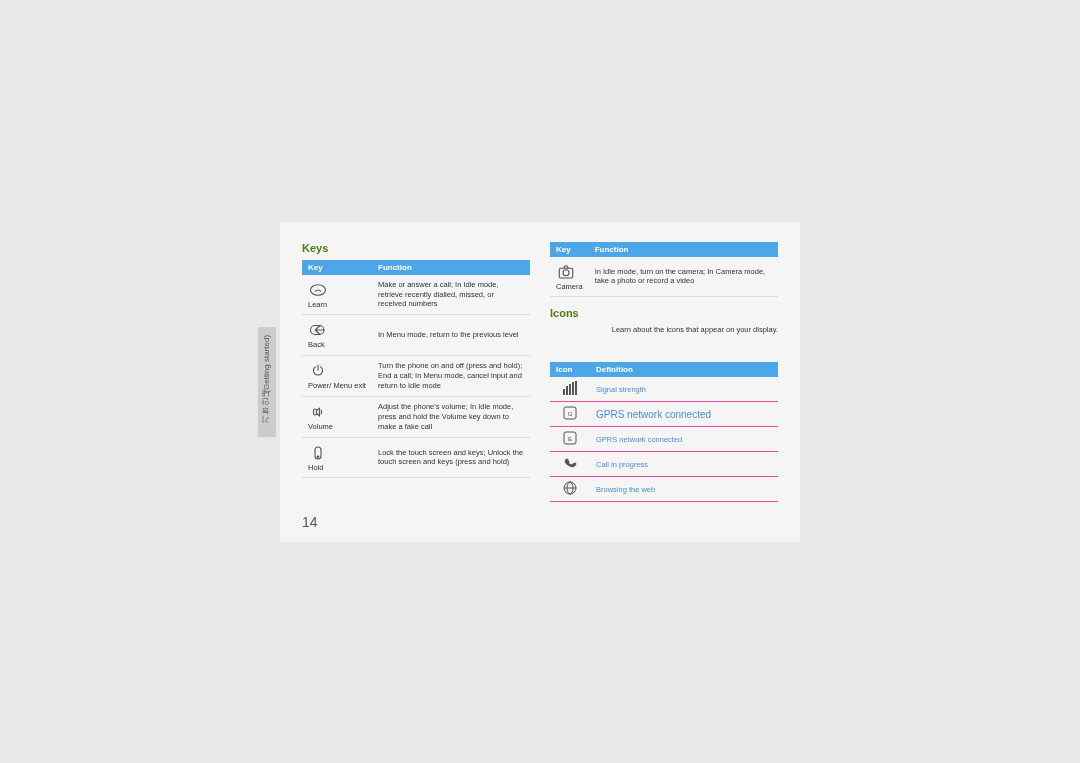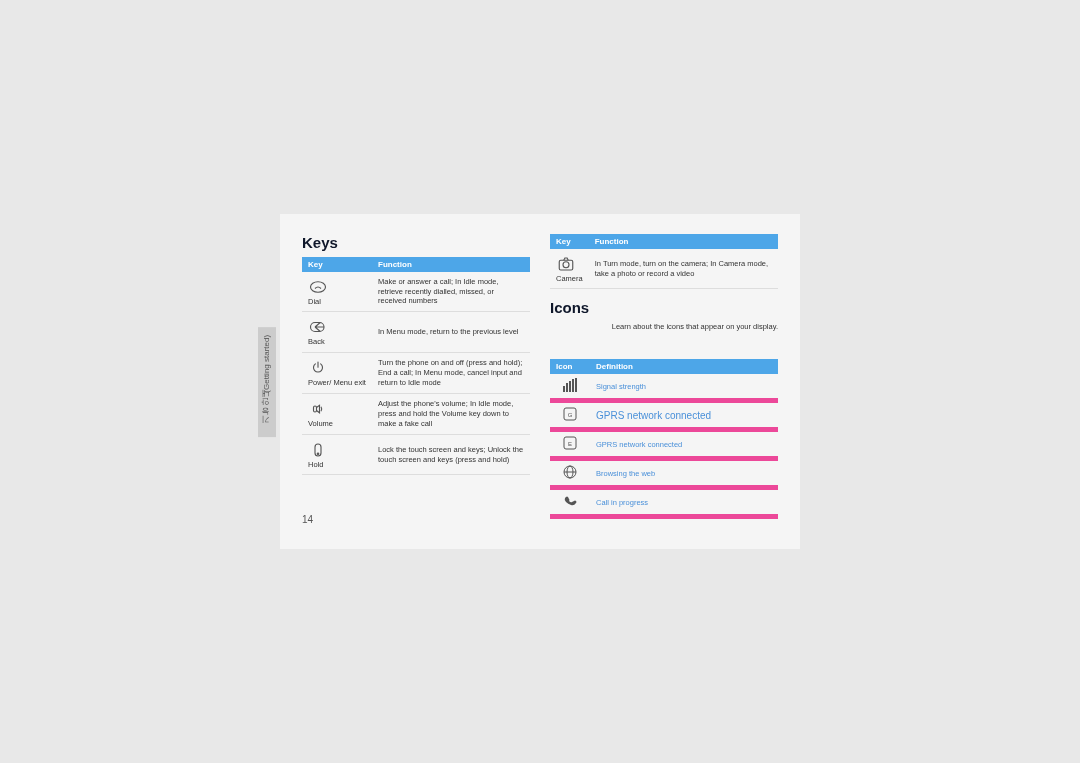--- a/index.html
+++ b/index.html
@@ -46,23 +46,23 @@
 
     .left-column {
       flex: 1;
     }
 
     .right-column {
       flex: 1;
     }
 
     .section-title {
-      font-size: 15px;
+      font-size: 11px;
       font-weight: bold;
-      color: #0f172a;
+      color: #4d7c0f;
       margin-bottom: 6px;
     }
 
     
     .keys-table {
       width: 100%;
       border-collapse: collapse;
       font-size: 8px;
     }
 
@@ -131,44 +131,44 @@
       padding: 3px 6px;
       font-weight: bold;
       font-size: 8px;
     }
 
     .icons-table thead tr th.icon-col {
       width: 40px;
     }
 
     .icons-table tbody tr {
-      border-bottom: 5px solid #ec4899;
+      border-bottom: 1px solid #ec4899;
     }
 
     .icons-table tbody tr td {
       padding: 4px 6px;
       color: #4a90d9;
       font-size: 7.5px;
       vertical-align: middle;
     }
 
     .icons-table tbody tr td.icon-cell {
       text-align: center;
     }
 
     .icon-symbol {
       font-size: 10px;
       color: #333;
     }
 
     .page-number {
       position: absolute;
-      bottom: 24px;
+      bottom: 12px;
       left: 22px;
-      font-size: 10px;
+      font-size: 14px;
       color: #555;
     }
 
     
     .camera-table {
       width: 100%;
       border-collapse: collapse;
       font-size: 7.5px;
       margin-bottom: 10px;
     }
@@ -216,21 +216,21 @@
       <tbody id="keys-tbody">
       <tr>
     <td>
       <div class="key-cell">
         <div class="key-icon">
                   <svg viewBox="0 0 24 24" fill="none" stroke="#555" stroke-width="1.5">
                     <ellipse cx="12" cy="12" rx="10" ry="7"></ellipse>
                     <path d="M8 14 Q12 10 16 14" stroke="#555" stroke-width="1.5" fill="none"></path>
                   </svg>
                 </div>
-        <span>Dial</span>
+        <span>Learn</span>
       </div>
     </td>
     <td>Make or answer a call; In Idle mode, retrieve recently dialled, missed, or received numbers</td>
   </tr>
           <tr>
     <td>
       <div class="key-cell">
         <div class="key-icon">
                   <svg viewBox="0 0 24 24" fill="none" stroke="#555" stroke-width="1.5">
                     <path d="M8 12 L15 6 M8 12 L15 18 M8 12 H20"></path>
@@ -304,21 +304,21 @@
         <div class="key-icon">
                   <svg viewBox="0 0 24 24" fill="none" stroke="#555" stroke-width="1.5">
                     <rect x="3" y="7" width="18" height="13" rx="2"></rect>
                     <circle cx="12" cy="13" r="4"></circle>
                     <path d="M9 7 l1.5-3 h3 l1.5 3"></path>
                   </svg>
                 </div>
         <span>Camera</span>
       </div>
     </td>
-    <td>In Turn mode, turn on the camera; In Camera mode, take a photo or record a video</td>
+    <td>In Idle mode, turn on the camera; In Camera mode, take a photo or record a video</td>
   </tr>
         </tbody>
     </table>
 
     <div class="icons-section">
       <div class="section-title">Icons</div>
       <div class="icons-description">Learn about the icons that appear on your display.</div>
 
       <table class="icons-table">
         <thead>
@@ -354,35 +354,35 @@
       <span class="icon-symbol"><svg width="14" height="14" viewBox="0 0 14 14">
                     <rect x="1" y="1" width="12" height="12" rx="2" fill="none" stroke="#555" stroke-width="1"></rect>
                     <text x="7" y="10" text-anchor="middle" font-size="6" fill="#555">E</text>
                   </svg></span>
     </td>
     <td style="color:#4a90d9;font-size:7.5px;">GPRS network connected</td>
   </tr>
             <tr>
     <td class="icon-cell">
       <span class="icon-symbol"><svg width="14" height="14" viewBox="0 0 14 14">
+                    <path d="M3 3 Q4 2 5 3 L6 5 Q7 6 6 7 Q8 9 9 8 L11 7 Q12 6 13 7 Q14 8 13 9 Q11 12 8 11 Q5 10 3 8 Q1 6 2 4 Z" fill="#555"></path>
+                  </svg></span>
+    </td>
+    <td style="color:#4a90d9;font-size:7.5px;">Call in progress</td>
+  </tr>
+            <tr>
+    <td class="icon-cell">
+      <span class="icon-symbol"><svg width="14" height="14" viewBox="0 0 14 14">
                     <circle cx="7" cy="7" r="6" fill="none" stroke="#555" stroke-width="1"></circle>
                     <ellipse cx="7" cy="7" rx="3" ry="6" fill="none" stroke="#555" stroke-width="1"></ellipse>
                     <line x1="1" y1="7" x2="13" y2="7" stroke="#555" stroke-width="1"></line>
                   </svg></span>
     </td>
     <td style="color:#4a90d9;font-size:7.5px;">Browsing the web</td>
   </tr>
-            <tr>
-    <td class="icon-cell">
-      <span class="icon-symbol"><svg width="14" height="14" viewBox="0 0 14 14">
-                    <path d="M3 3 Q4 2 5 3 L6 5 Q7 6 6 7 Q8 9 9 8 L11 7 Q12 6 13 7 Q14 8 13 9 Q11 12 8 11 Q5 10 3 8 Q1 6 2 4 Z" fill="#555"></path>
-                  </svg></span>
-    </td>
-    <td style="color:#4a90d9;font-size:7.5px;">Call in progress</td>
-  </tr>
           </tbody>
       </table>
     </div>
 
   </div>
 
   <div class="page-number">14</div>
 
 </div>
 

